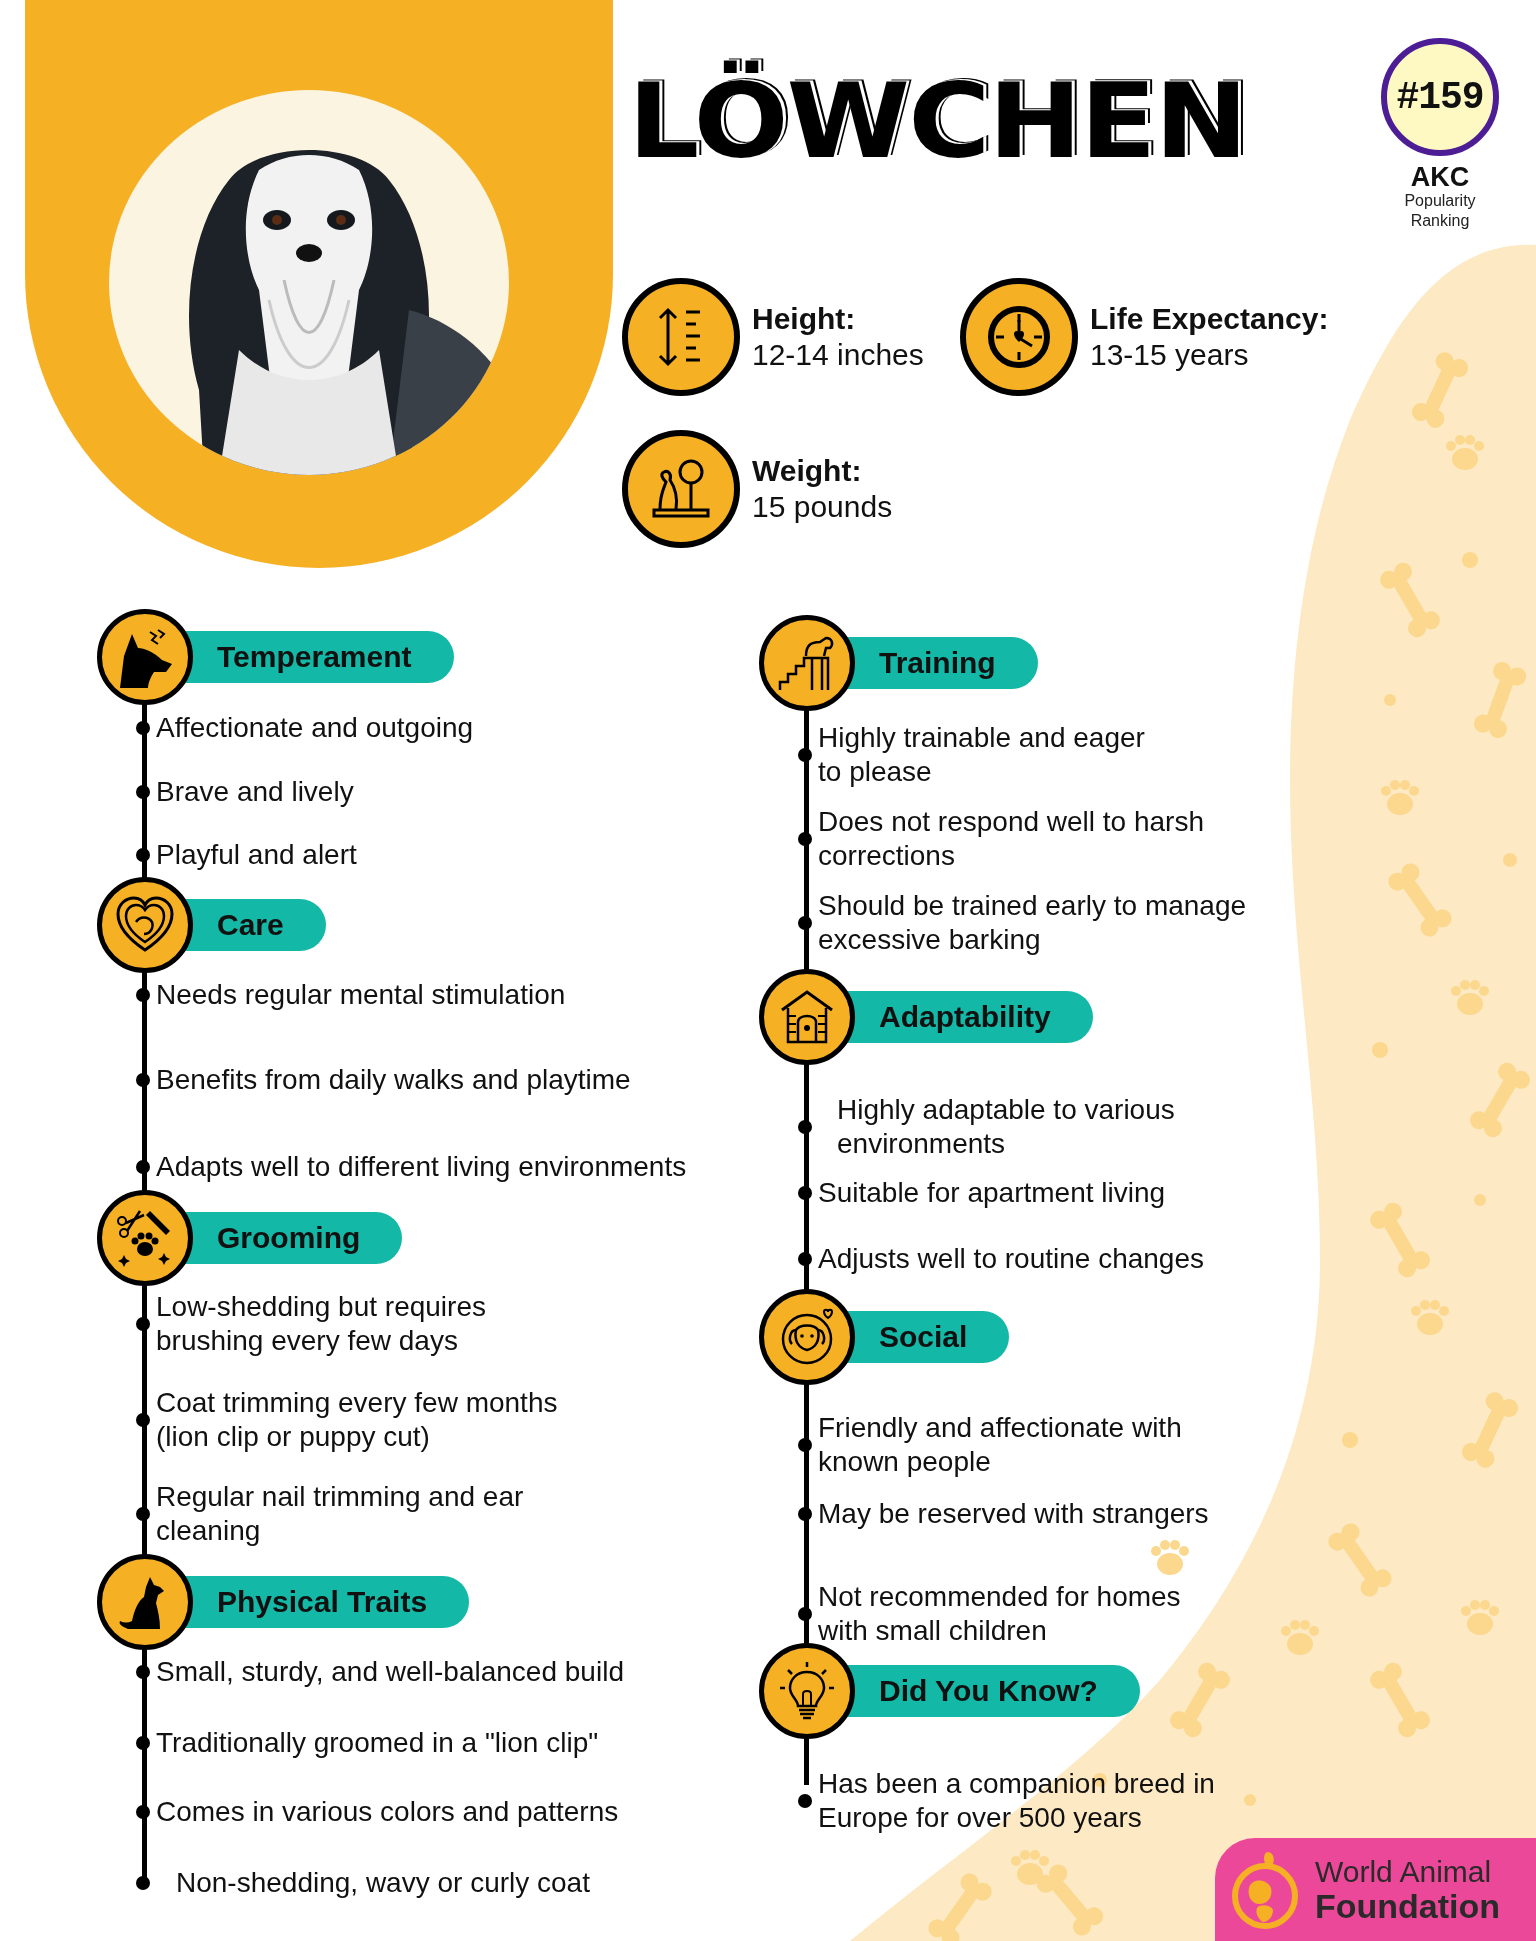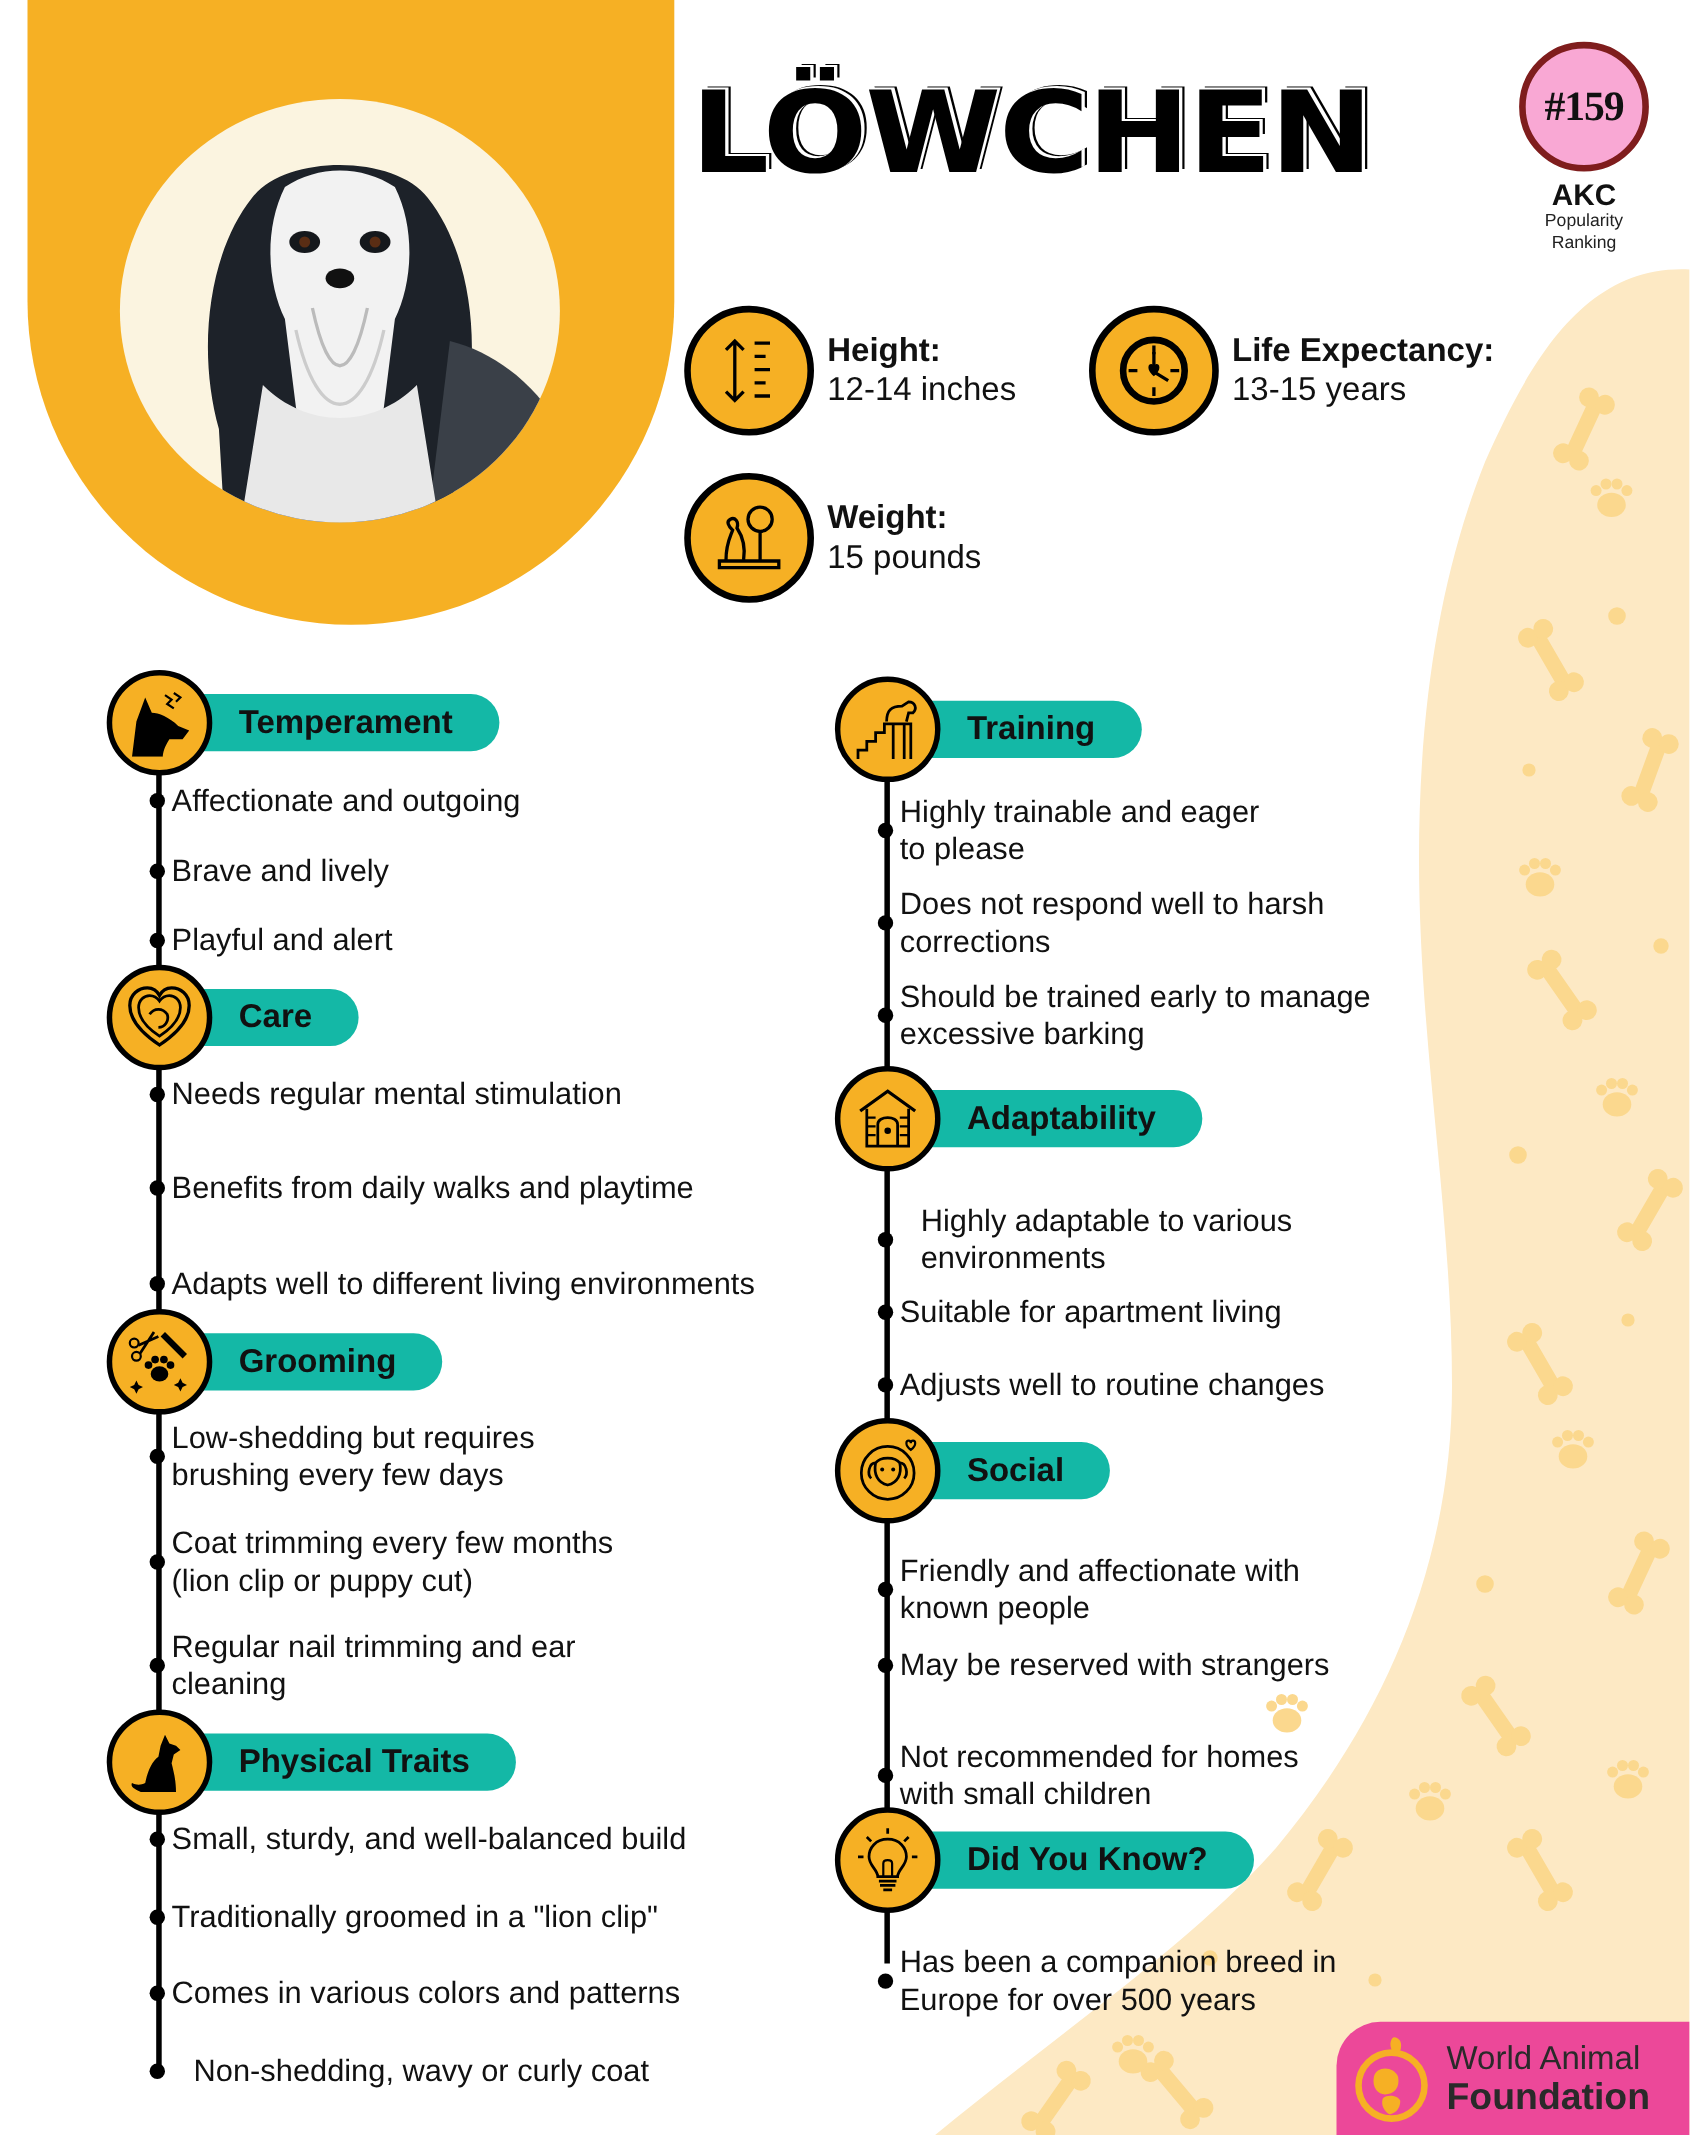--- a/index.html
+++ b/index.html
@@ -13,24 +13,24 @@
   .hero-circle { position: absolute; left: 84px; top: 90px; width: 400px; height: 385px;
           border-radius: 50%; background: #fbf4e0; overflow: hidden; }
   .dog-art { position: absolute; left: 0; top: 0; width: 100%; height: 100%; }
 
   .title { position: absolute; left: 628px; top: 70px; font-size: 112px; font-weight: 900;
            letter-spacing: -2px; color: #000; line-height: 1; z-index: 2;
            font-family: "DejaVu Sans", sans-serif;
            text-shadow: 3px -2px 0 #fff, 5px -3px 0 #000; transform: scaleY(0.92); transform-origin: left top; }
 
   .rank { position: absolute; left: 1379px; top: 38px; width: 122px; text-align: center; z-index: 2; }
-  .rank-badge { width: 118px; height: 118px; border-radius: 50%; background: #f9a8d4;
-                border: 6px solid #7f1d1d; display: flex; align-items: center; justify-content: center;
+  .rank-badge { width: 118px; height: 118px; border-radius: 50%; background: #fef9c3;
+                border: 6px solid #4c1d95; display: flex; align-items: center; justify-content: center;
                 font-size: 38px; font-weight: 900; letter-spacing: -1px; margin: 0 auto;
-                font-family: Liberation Serif, serif; }
+                font-family: Liberation Mono, monospace; }
   .rank-org { font-size: 27px; font-weight: 700; margin-top: 8px; line-height: 1; }
   .rank-sub { font-size: 16px; line-height: 20px; color: #222; }
 
   .stat { position: absolute; display: flex; align-items: center; z-index: 2; }
   .stat-icon { width: 118px; height: 118px; border-radius: 50%; background: #f6b024; border: 6px solid #000;
                display: flex; align-items: center; justify-content: center; flex-shrink: 0; }
   .stat-icon svg { width: 70px; height: 70px; }
   .stat-text { margin-left: 12px; }
   .stat-label { font-size: 30px; font-weight: 700; line-height: 36px; }
   .stat-value { font-size: 30px; line-height: 36px; color: #111; }
@@ -137,21 +137,21 @@
     <svg viewBox="0 0 70 70">
         <path d="M22 8 V62 M14 16 L22 8 L30 16 M14 54 L22 62 L30 54" stroke="#000" stroke-width="3" fill="none"></path>
         <path d="M40 10 H54 M40 22 H50 M40 34 H54 M40 46 H50 M40 58 H54" stroke="#000" stroke-width="3"></path>
       </svg>
   </div>
   <div class="stat-text">
     <div class="stat-label">Height:</div>
     <div class="stat-value">12-14 inches</div>
   </div>
 </div>
-<div class="stat" style="left:990px; top:278px;align-items:center;">
+<div class="stat" style="left:960px; top:278px;align-items:center;">
   <div class="stat-icon">
     <svg viewBox="0 0 70 70">
         <circle cx="35" cy="35" r="28" fill="none" stroke="#000" stroke-width="6"></circle>
         <path d="M35 12 V20 M35 50 V58 M12 35 H20 M50 35 H58" stroke="#000" stroke-width="3"></path>
         <path d="M35 18 V36 L48 44" stroke="#000" stroke-width="3" fill="none"></path>
         <path d="M30 32 C30 28 35 28 35 32 C35 28 40 28 40 32 C40 36 35 40 35 40 C35 40 30 36 30 32Z" fill="#000"></path>
       </svg>
   </div>
   <div class="stat-text">
     <div class="stat-label">Life Expectancy:</div>

